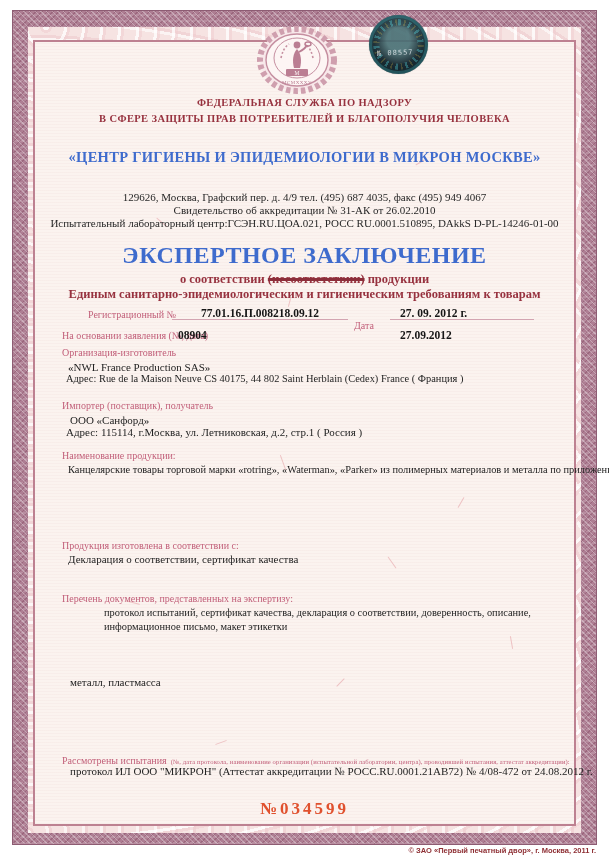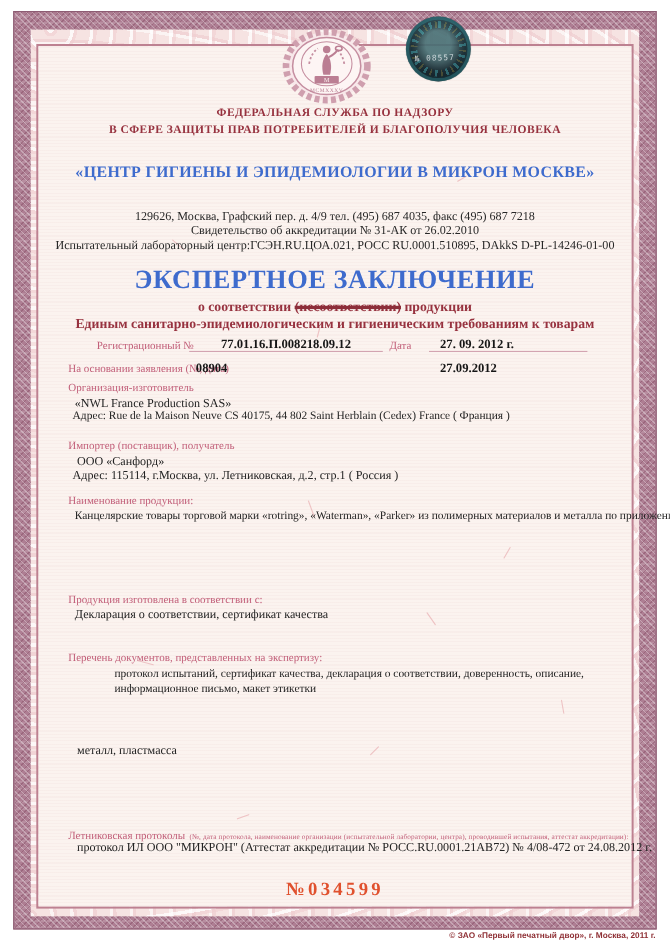--- a/index.html
+++ b/index.html
@@ -93,31 +93,31 @@
       <text x="42" y="60" text-anchor="middle" font-size="5" letter-spacing="0.5" font-family="Liberation Serif, serif" fill="#bb7e93">MCMXXXV</text>
     </svg>
   </div>
   <div class="holo">
     <span class="holo-serial">№ 08557</span>
   </div>
 
   <div class="t center hdr-red" style="top:97px;">ФЕДЕРАЛЬНАЯ СЛУЖБА ПО НАДЗОРУ</div>
   <div class="t center hdr-red" style="top:113px;">В СФЕРЕ ЗАЩИТЫ ПРАВ ПОТРЕБИТЕЛЕЙ И БЛАГОПОЛУЧИЯ  ЧЕЛОВЕКА</div>
   <div class="t center hdr-blue" style="top:149px;">«ЦЕНТР ГИГИЕНЫ И ЭПИДЕМИОЛОГИИ В МИКРОН МОСКВЕ»</div>
-  <div class="t center addr" style="top:191px;">129626, Москва, Графский пер. д. 4/9 тел. (495) 687 4035, факс (495) 687 7218</div>
+  <div class="t center addr" style="top:191px;">129626, Москва, Графский пер. д. 4/9 тел. (495) 687 4035, факс (495) 949 4067</div>
   <div class="t center addr" style="top:204px;">Свидетельство об аккредитации № 31-АК от 26.02.2010</div>
   <div class="t center addr" style="top:217px;">Испытательный лабораторный центр:ГСЭН.RU.ЦОА.021, РОСС RU.0001.510895, DAkkS D-PL-14246-01-00</div>
 
   <div class="t center doc-title" style="top:242px;">ЭКСПЕРТНОЕ ЗАКЛЮЧЕНИЕ</div>
   <div class="t center sub-red" style="top:272px;"><span>о соответствии </span><span class="struck">(несоответствии)</span><span> продукции</span></div>
   <div class="t center sub-red" style="top:287px;">Единым санитарно-эпидемиологическим и гигиеническим требованиям к товарам</div>
 
   <div class="t lbl" style="left:88px;top:309px;">Регистрационный №</div>
   <div class="t val-b underlined" style="left:172px;top:307px;width:176px;text-align:center;">77.01.16.П.008218.09.12</div>
-  <div class="t lbl" style="left:354px;top:309px;">Дата</div>
+  <div class="t lbl" style="left:354px;top:320px;">Дата</div>
   <div class="t val-b underlined" style="left:390px;top:307px;width:134px;padding-left:10px;">27. 09. 2012 г.</div>
 
   <div class="t lbl" style="left:62px;top:330px;">На основании заявления (№, дата)</div>
   <div class="t val-b" style="left:178px;top:329px;">08904</div>
   <div class="t val-b" style="left:400px;top:329px;">27.09.2012</div>
 
   <div class="t lbl" style="left:62px;top:347px;">Организация-изготовитель</div>
   <div class="t body-t" style="left:68px;top:361px;">«NWL France Production SAS»</div>
   <div class="t body-t small-t" style="left:66px;top:373px;">Адрес: Rue de la Maison Neuve CS 40175, 44 802 Saint Herblain (Cedex) France ( Франция )</div>
 
@@ -129,20 +129,20 @@
   <div class="t body-t small-t" style="left:68px;top:464px;">Канцелярские товары торговой марки «rotring», «Waterman», «Parker» из полимерных материалов и металла по приложению</div>
 
   <div class="t lbl" style="left:62px;top:540px;">Продукция изготовлена в соответствии с:</div>
   <div class="t body-t" style="left:68px;top:553px;">Декларация о соответствии, сертификат качества</div>
 
   <div class="t lbl" style="left:62px;top:593px;">Перечень документов, представленных на экспертизу:</div>
   <div class="t body-t small-t wrap" style="left:68px;top:606px;width:486px;">протокол испытаний, сертификат качества, декларация о соответствии, доверенность, описание, информационное письмо, макет этикетки</div>
 
   <div class="t body-t" style="left:70px;top:676px;">металл, пластмасса</div>
 
-  <div class="t" style="left:62px;top:750px;"><span class="lbl">Летниковская протоколы</span> <span class="note">(№, дата протокола, наименование организации (испытательной лаборатории, центра), проводившей испытания, аттестат аккредитации):</span></div>
+  <div class="t" style="left:62px;top:750px;"><span class="lbl">Рассмотрены испытания</span> <span class="note">(№, дата протокола, наименование организации (испытательной лаборатории, центра), проводившей испытания, аттестат аккредитации):</span></div>
   <div class="t body-t" style="left:70px;top:765px;">протокол ИЛ ООО "МИКРОН" (Аттестат аккредитации № РОСС.RU.0001.21АВ72) № 4/08-472 от 24.08.2012 г.</div>
 
   <div class="t center serial-num" style="top:799px;">№034599</div>
 
   <div class="copyright">© ЗАО «Первый печатный двор»,  г. Москва,  2011 г.</div>
 
 </div>
 
 </body></html>

